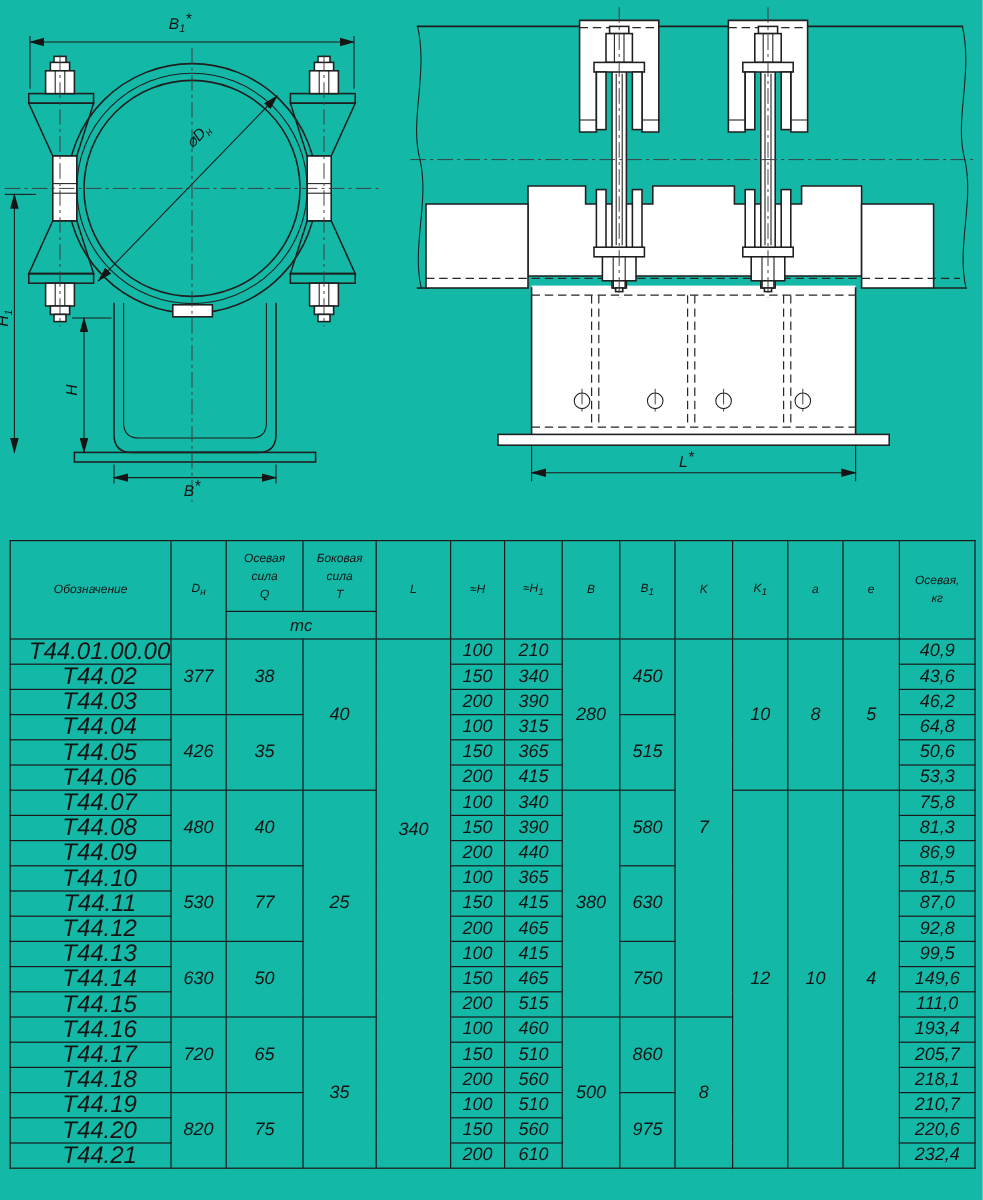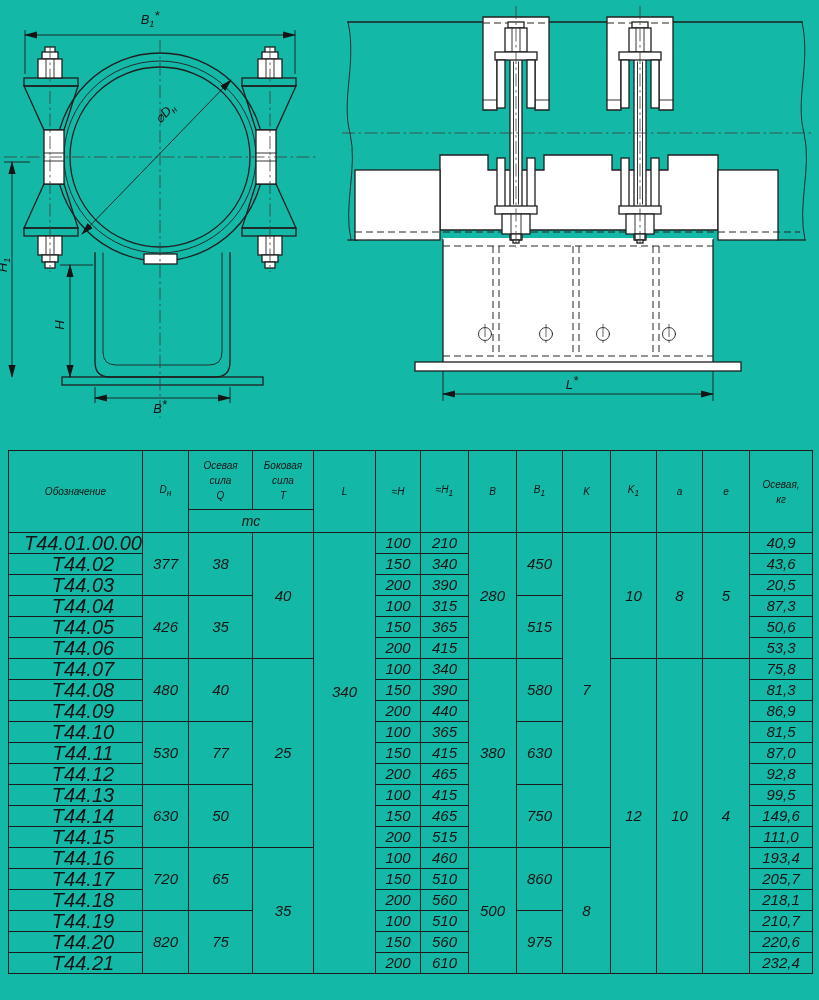--- a/index.html
+++ b/index.html
@@ -322,30 +322,30 @@
         <tr>
           <td class="d">Т44.02</td>
           <td class="c">150</td>
           <td class="c">340</td>
           <td class="c">43,6</td>
         </tr>
         <tr>
           <td class="d">Т44.03</td>
           <td class="c">200</td>
           <td class="c">390</td>
-          <td class="c">20,5</td>
+          <td class="c">46,2</td>
         </tr>
         <tr>
           <td class="d">Т44.04</td>
           <td class="c" rowspan="3">426</td>
           <td class="c" rowspan="3">35</td>
           <td class="c">100</td>
           <td class="c">315</td>
           <td class="c" rowspan="3">515</td>
-          <td class="c">87,3</td>
+          <td class="c">64,8</td>
         </tr>
         <tr>
           <td class="d">Т44.05</td>
           <td class="c">150</td>
           <td class="c">365</td>
           <td class="c">50,6</td>
         </tr>
         <tr>
           <td class="d">Т44.06</td>
           <td class="c">200</td>

